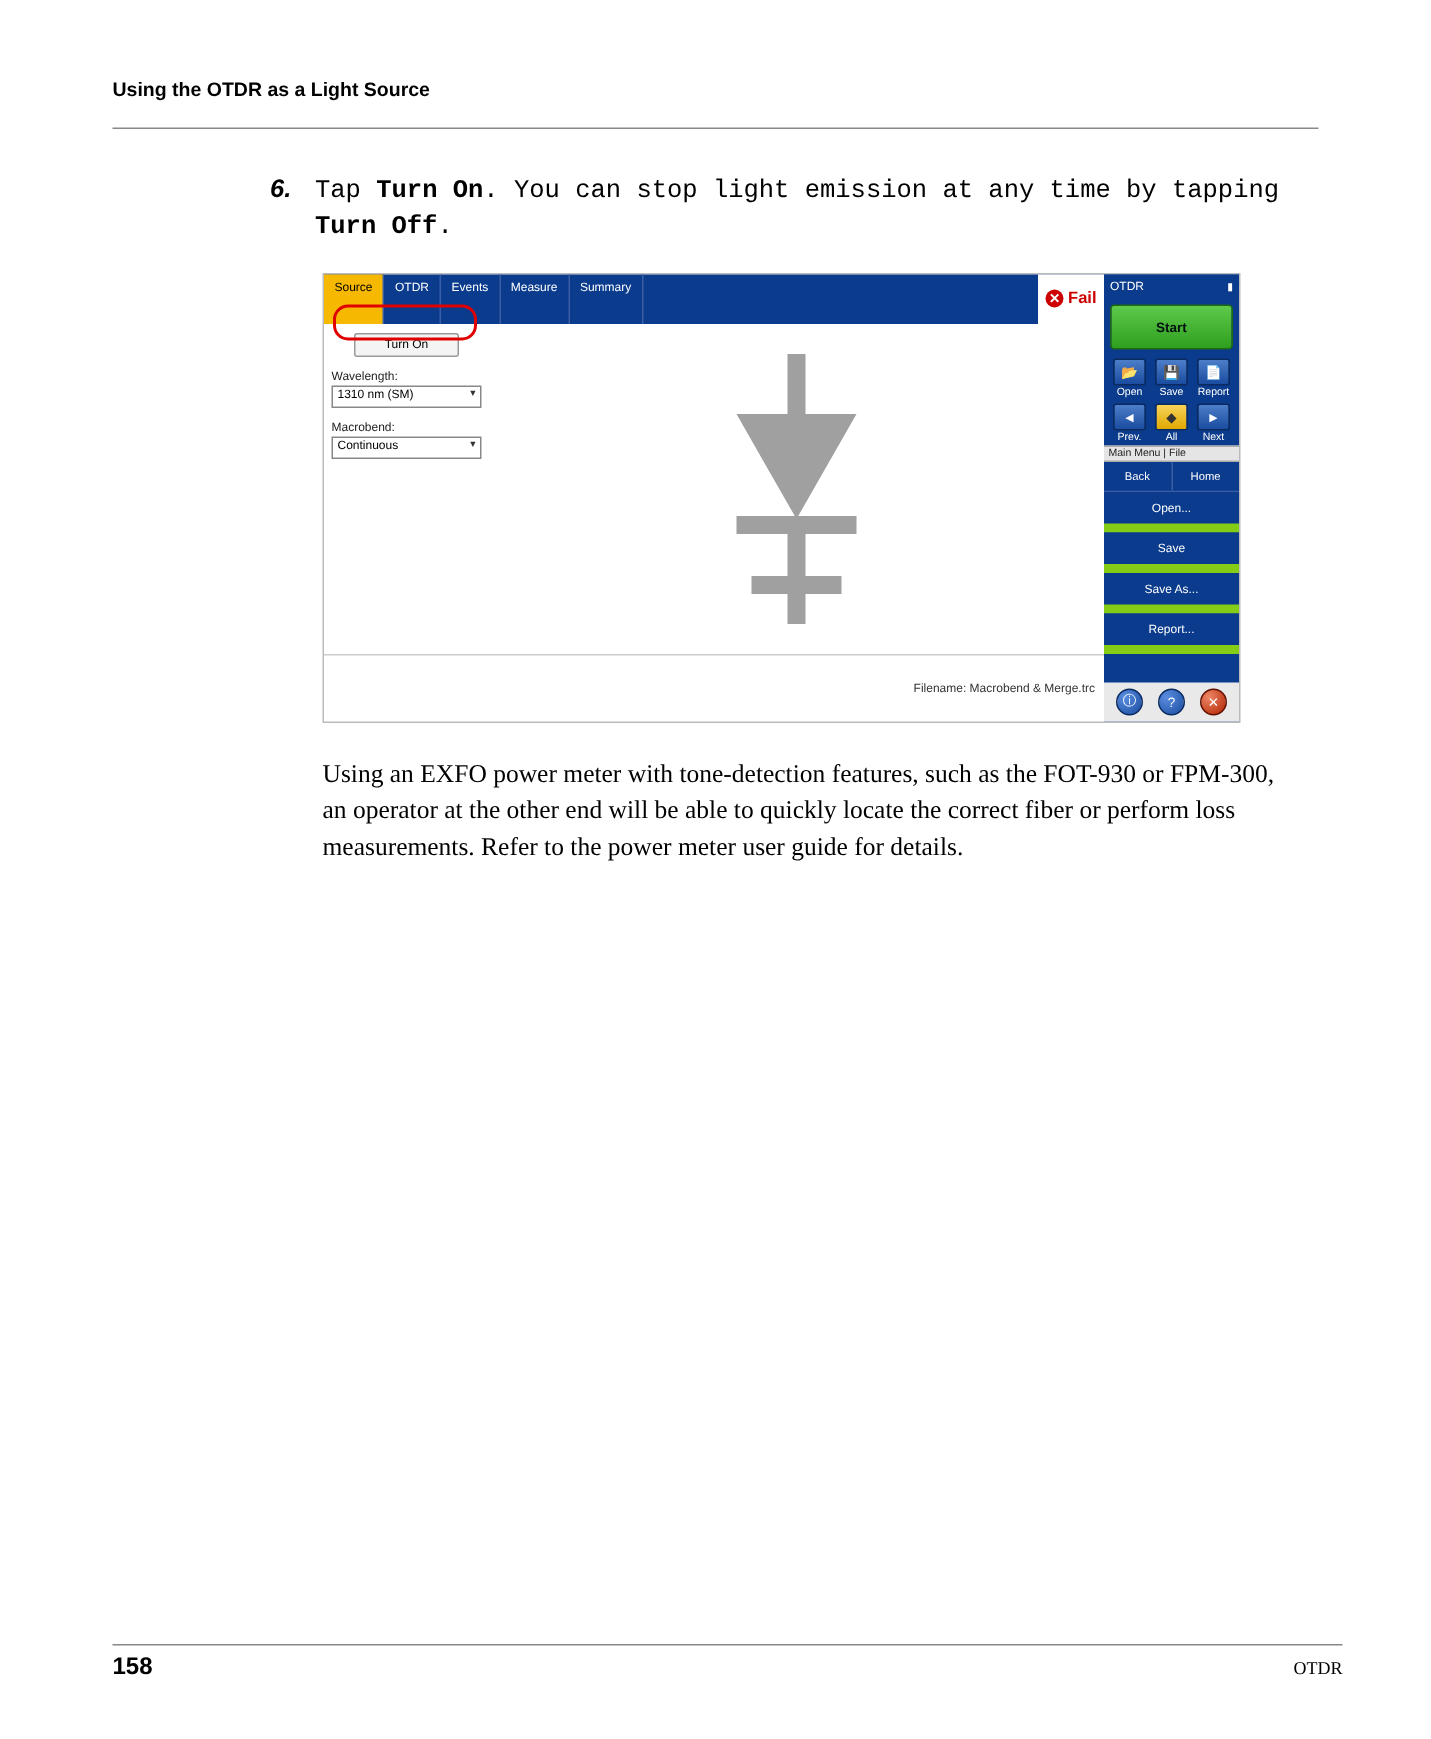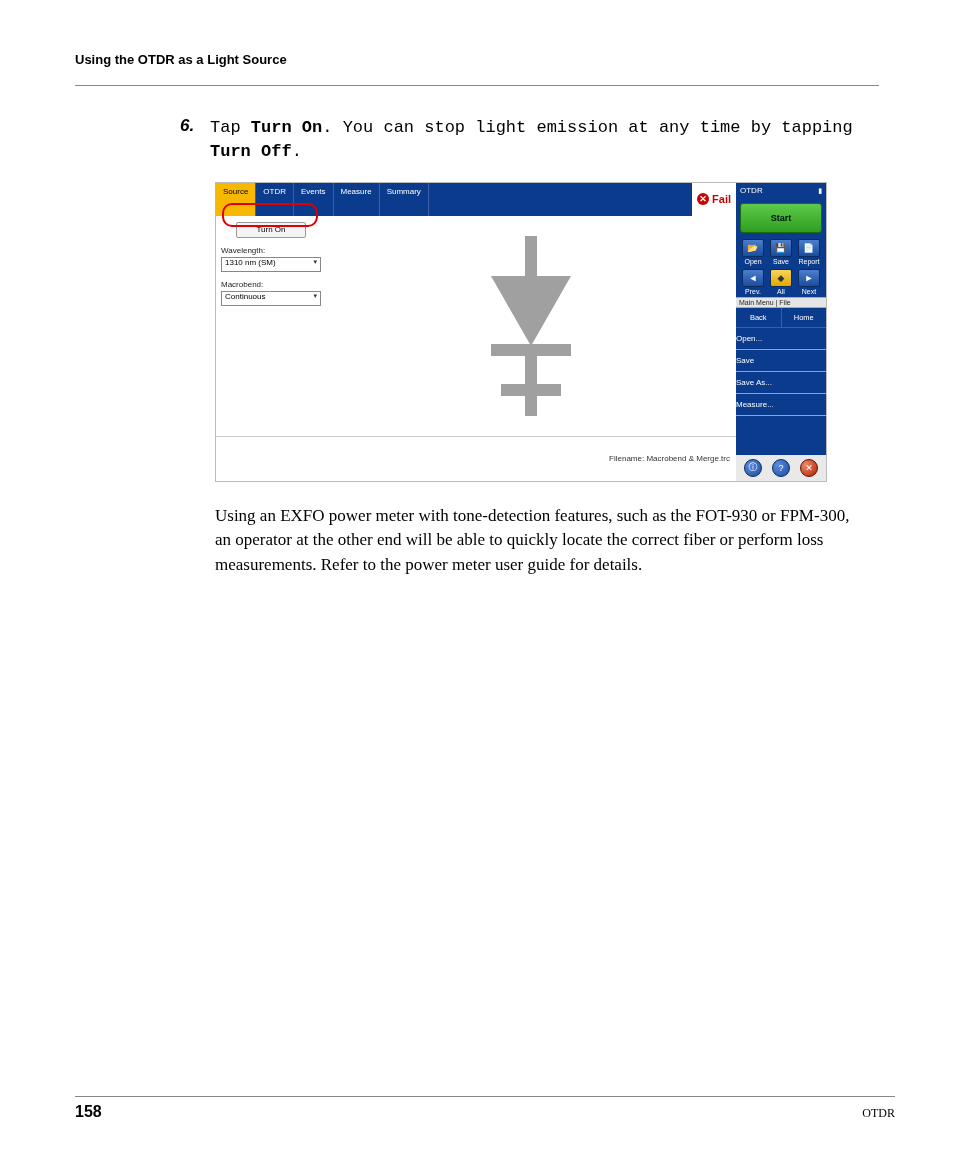--- a/index.html
+++ b/index.html
@@ -258,21 +258,22 @@
     text-align: center;
     font-size: 7.5px;
     padding: 5px 0;
     background: #0a3b8c;
     border-right: 1px solid #3a5da5;
   }
   .menu-grid .mbtn:last-child { border-right: none; }
   .menu-item {
     font-size: 8px;
     padding: 6px 0;
-    border-bottom: 1px solid #84cc16;
+    text-align: center;
+    border-bottom: 6px solid #84cc16;
     background: #0a3b8c;
   }
   .bottom-round-row {
     margin-top: auto;
     display: flex;
     justify-content: space-around;
     padding: 4px 3px;
     background: #e9e9e9;
   }
   .round-btn {
@@ -422,21 +423,21 @@
         </div>
 
         <div class="menu-header">Main Menu | File</div>
         <div class="menu-grid">
           <div class="mbtn">Back</div>
           <div class="mbtn">Home</div>
         </div>
         <div class="menu-item">Open...</div>
         <div class="menu-item">Save</div>
         <div class="menu-item">Save As...</div>
-        <div class="menu-item">Measure...</div>
+        <div class="menu-item">Report...</div>
 
         <div class="bottom-round-row">
           <div class="round-btn blue">ⓘ</div>
           <div class="round-btn blue">?</div>
           <div class="round-btn red">✕</div>
         </div>
       </div>
     </div>
   </div>
 

